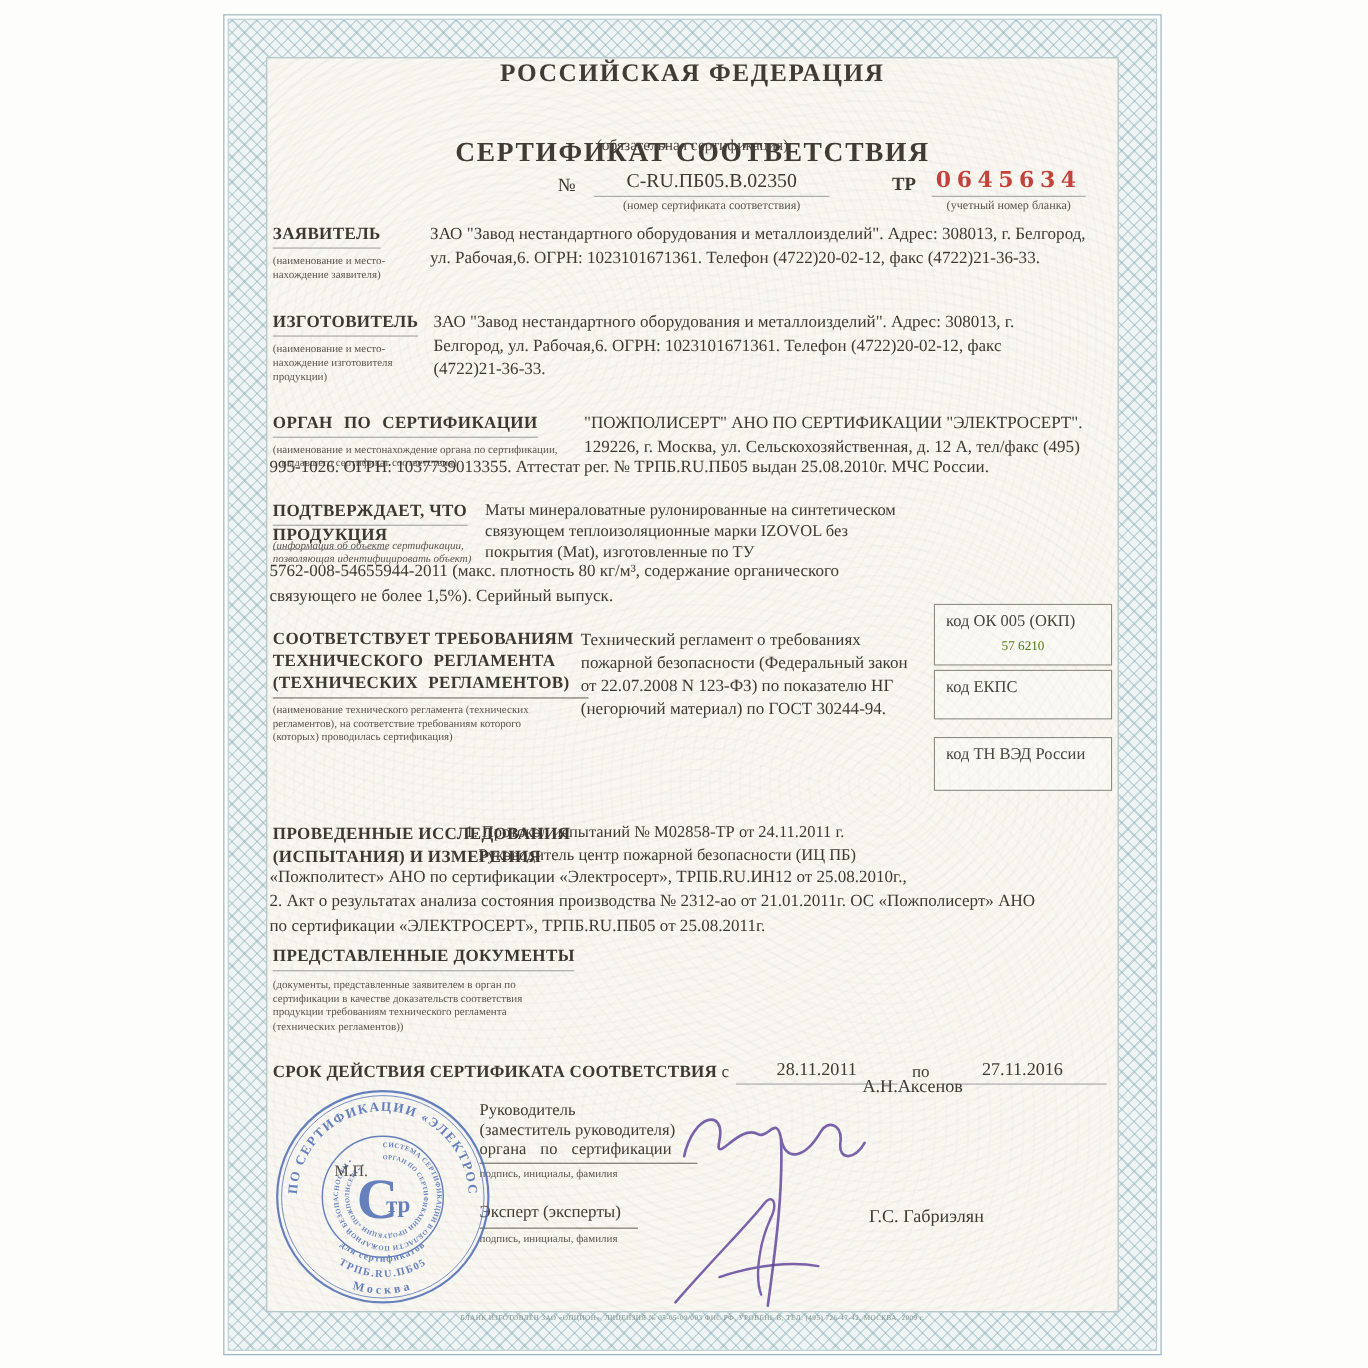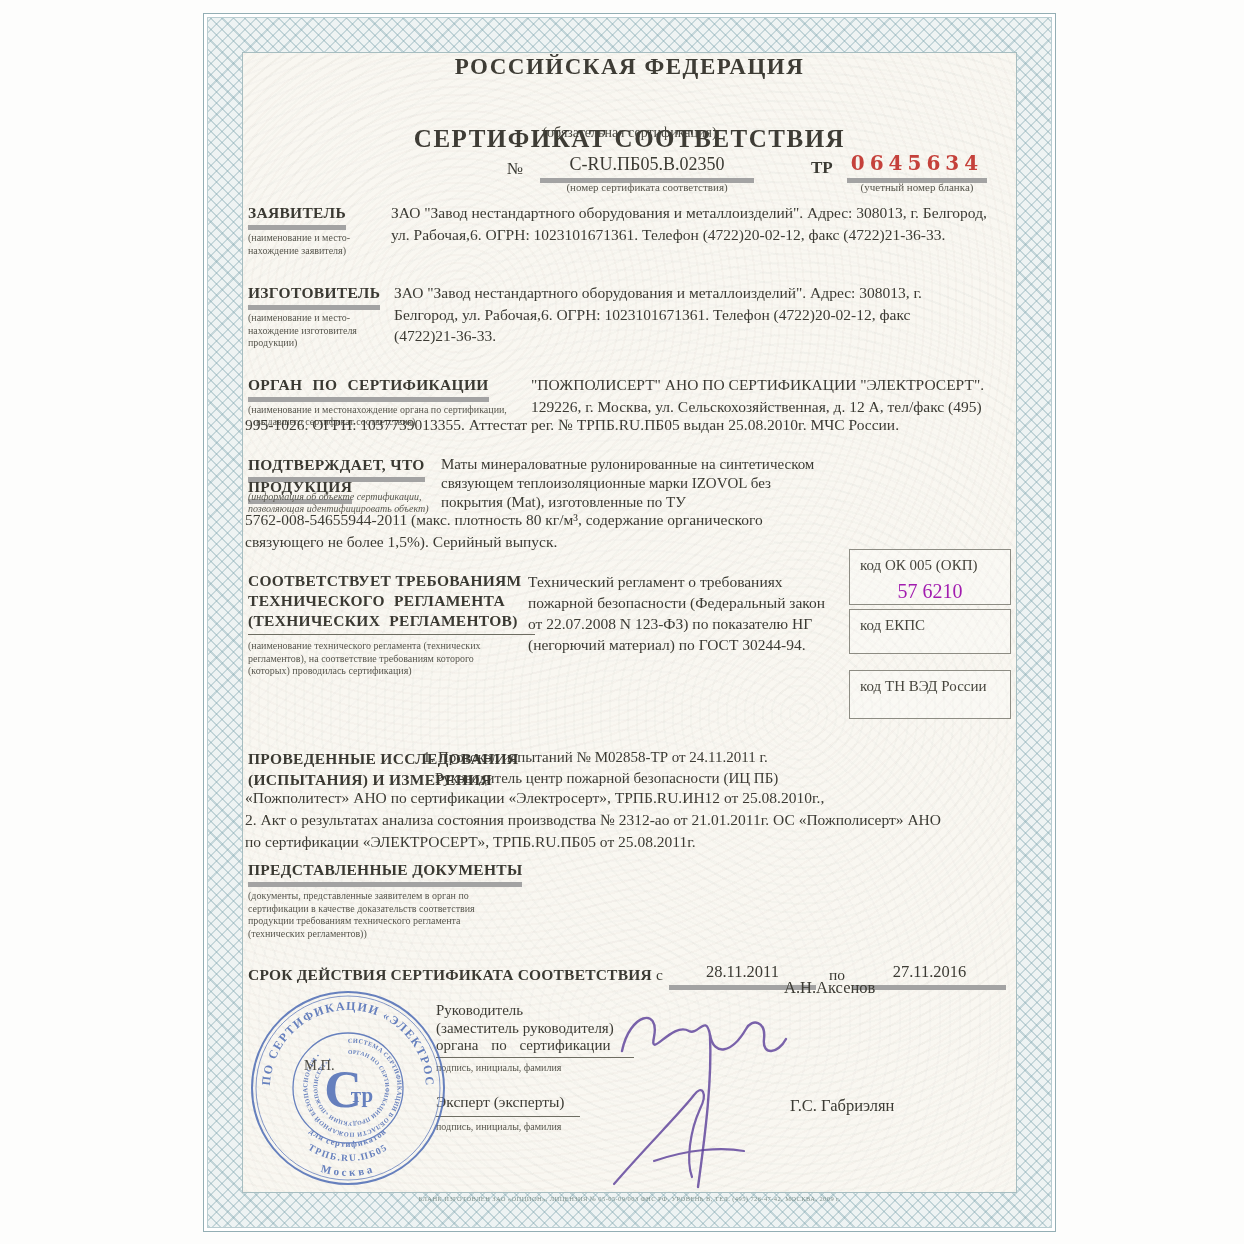--- a/index.html
+++ b/index.html
@@ -19,30 +19,30 @@
           repeating-radial-gradient(circle at 28% 22%, rgba(175,140,128,.045) 0 2px, transparent 2px 8px),
           repeating-radial-gradient(circle at 72% 58%, rgba(128,160,140,.04) 0 2px, transparent 2px 9px),
           repeating-radial-gradient(circle at 50% 85%, rgba(150,150,170,.035) 0 2px, transparent 2px 10px);
         border:1px solid #a7bdc0;}
   .content{position:absolute;left:0;top:0;right:0;bottom:0;}
   .abs{position:absolute;}
   .ctr{text-align:center;}
   .t-country{left:0;right:0;top:40px;font-weight:bold;font-size:23px;letter-spacing:1.5px;color:#3e3c35;}
   .t-doc{left:0;right:0;top:75px;font-weight:bold;font-size:25px;letter-spacing:1.5px;color:#3e3c35;margin-top:36px;}
   .t-sub{left:0;right:0;top:111px;font-size:14px;color:#45443c;}
-  .u-line{border-bottom:5px solid #a3a3a3;padding-bottom:3px;}
+  .u-line{border-bottom:1px solid #a3a3a3;padding-bottom:3px;}
   .cap{font-size:11px;color:#56554c;}
   .lbl{font-weight:bold;font-size:15.5px;color:#3a3932;letter-spacing:.3px;}
   .sub{font-size:10px;color:#57564d;line-height:12.5px;}
   .body{font-size:15.5px;color:#3b3a33;line-height:21.5px;}
   .body19{font-size:15px;color:#3b3a33;line-height:19px;}
   .rule{border-top:1.5px solid #6e6d62;height:0;}
   .codebox{border:1px solid #8d8c83;background:rgba(255,255,255,.25);box-sizing:border-box;
            padding:7px 10px 0 10px;font-size:15px;color:#46453d;margin-top:41px;}
-  .codeval{text-align:center;font-size:20px;margin-top:6px;color:#a21caf;}
+  .codeval{text-align:center;font-size:12px;margin-top:6px;color:#4d7c0f;}
   .red-num{color:#c5413b;font-weight:bold;font-size:20px;letter-spacing:5px;
            font-family:"DejaVu Serif","Liberation Serif",serif;}
   .sig-role{font-size:15px;line-height:17.5px;color:#3d3c35;}
   .sig-cap{font-size:10px;color:#57564d;}
   .sig-name{font-size:16.5px;color:#3b3a33;}
   .mp{font-size:14.5px;color:#4c4b44;z-index:6;}
   .fineprint{left:0;right:0;top:1181px;text-align:center;font-size:6.5px;letter-spacing:.4px;color:#7d8f89;z-index:3;}
   .stamp-wrap{left:45px;top:975px;width:198px;height:198px;z-index:4;}
   .sig-wrap{left:390px;top:985px;width:240px;height:195px;z-index:5;}
 </style>

